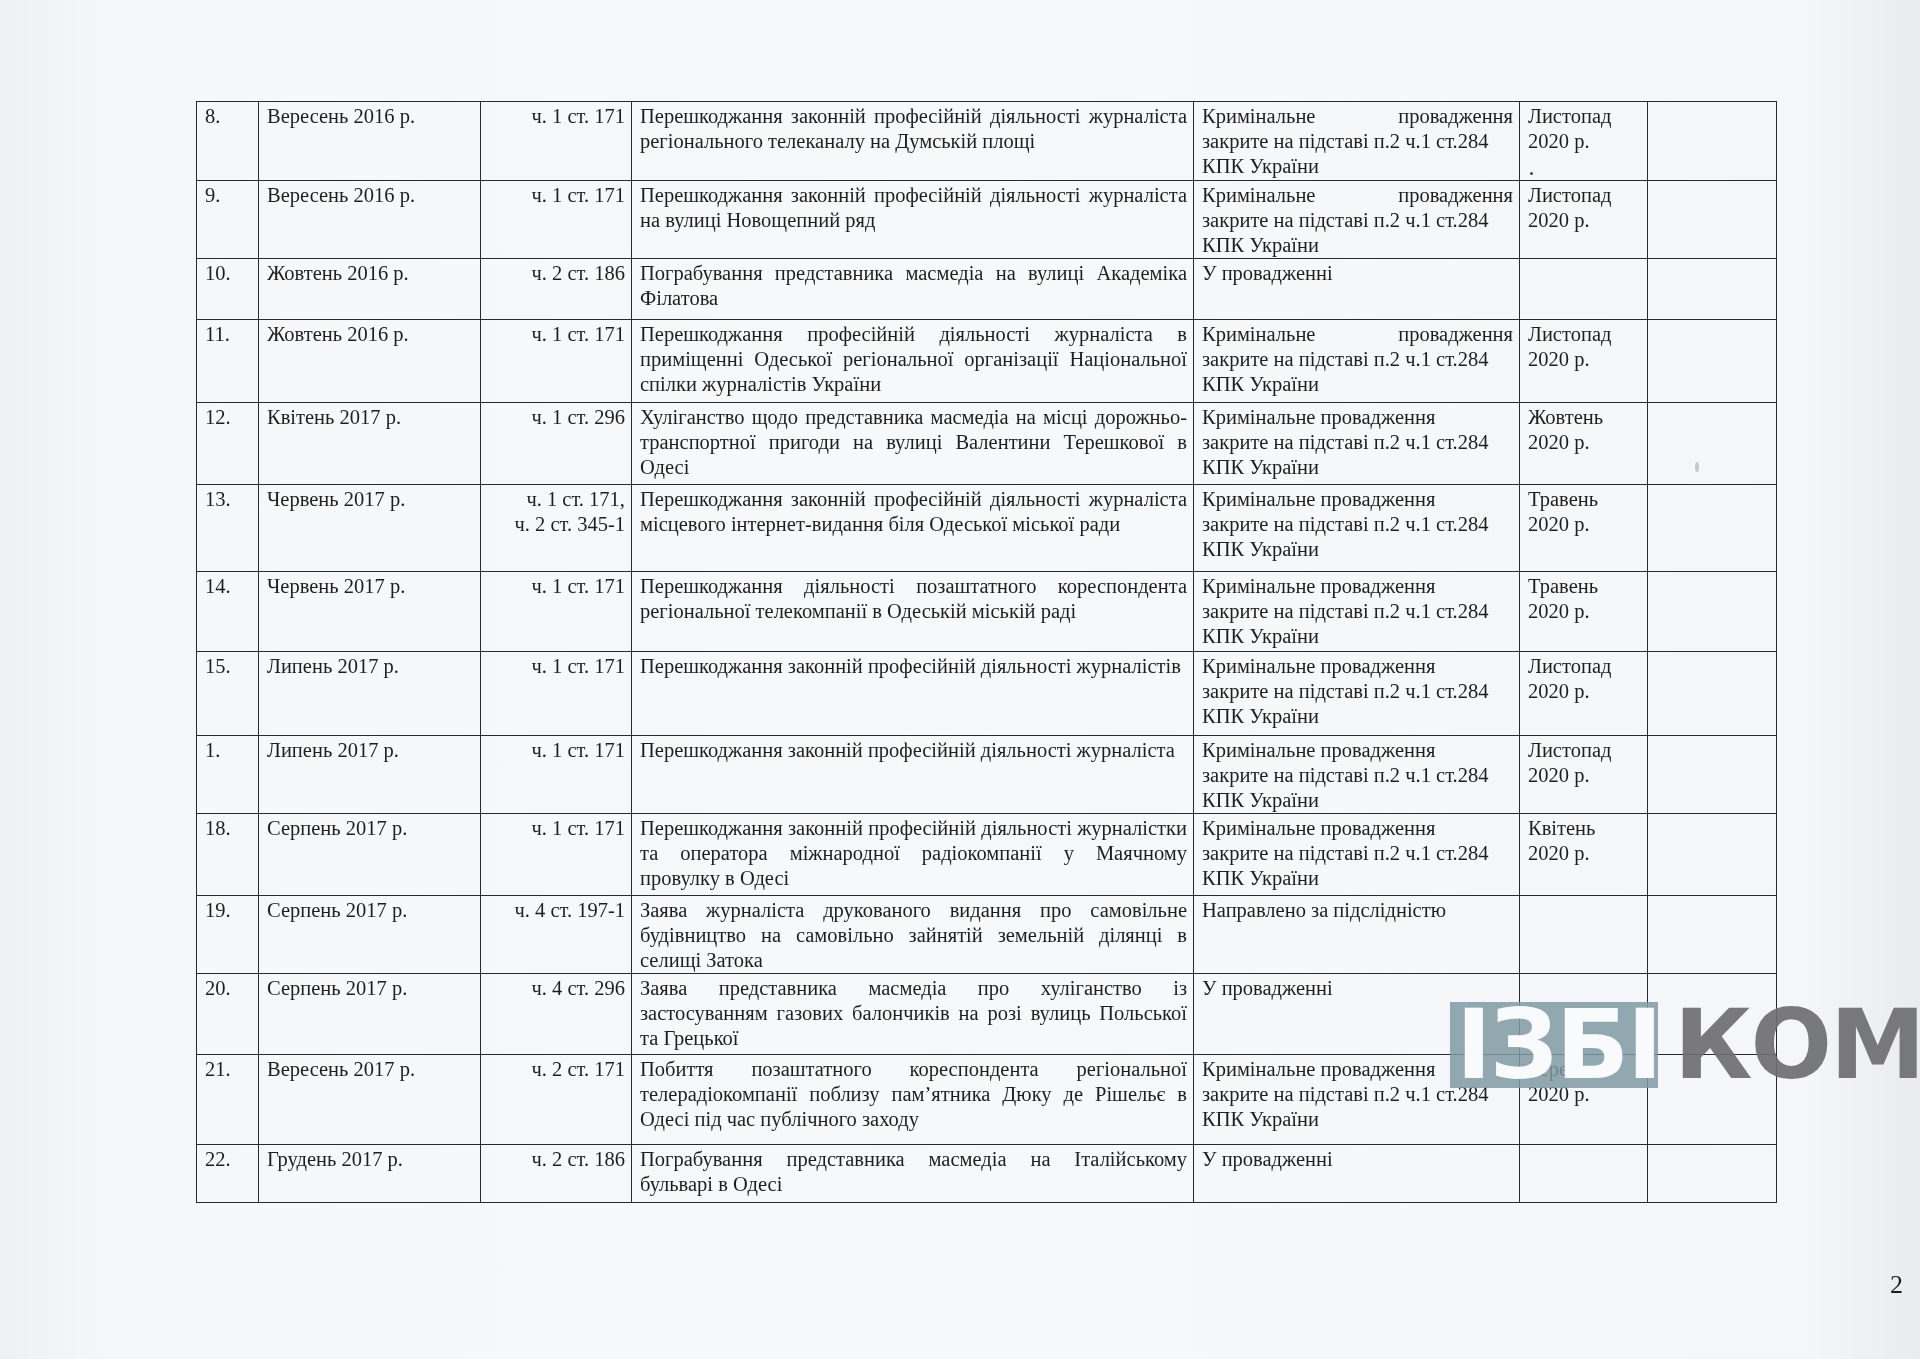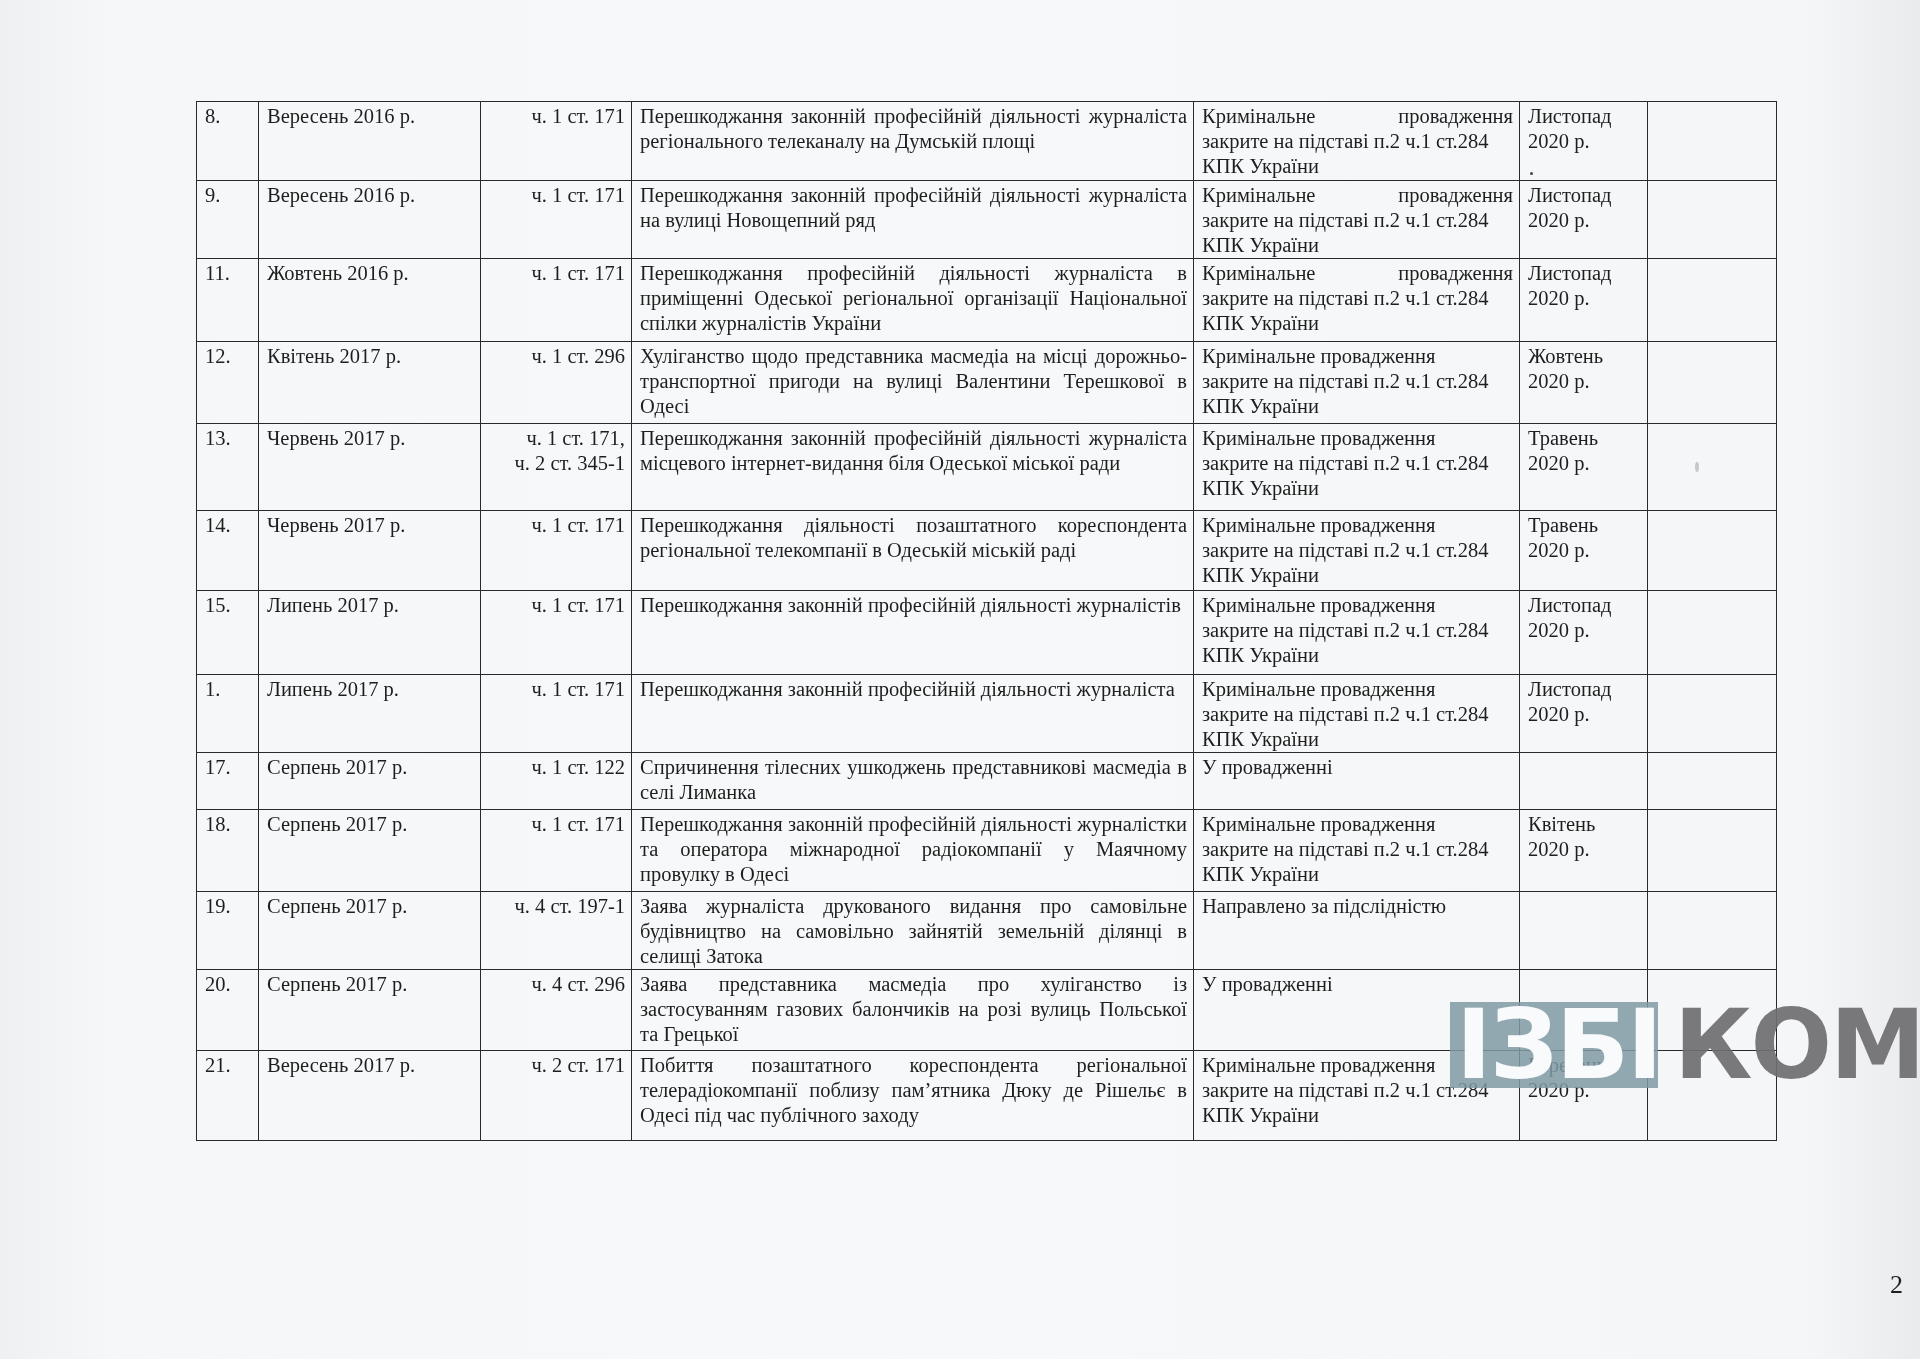--- a/index.html
+++ b/index.html
@@ -103,20 +103,33 @@
             <span class="status-line justify">Кримінальне провадження</span>
             <span class="status-line">закрите на підставі п.2 ч.1 ст.284</span>
             <span class="status-line">КПК України</span>
           </td>
           <td class="closed">
             <span class="status-line">Листопад</span>
             <span class="status-line">2020 р.</span>
           </td>
           <td class="note"></td>
         </tr>
+        <tr style="height: 61px;">
+          <td class="num">10.</td>
+          <td class="date">Жовтень 2016 р.</td>
+          <td class="article">
+            <span class="status-line">ч. 2 ст. 186</span>
+          </td>
+          <td class="desc">Пограбування представника масмедіа на вулиці Академіка Філатова</td>
+          <td class="status">
+            <span class="status-line">У провадженні</span>
+          </td>
+          <td class="closed"></td>
+          <td class="note"></td>
+        </tr>
         <tr style="height: 83px;">
           <td class="num">11.</td>
           <td class="date">Жовтень 2016 р.</td>
           <td class="article">
             <span class="status-line">ч. 1 ст. 171</span>
           </td>
           <td class="desc">Перешкоджання професійній діяльності журналіста в приміщенні Одеської регіональної організації Національної спілки журналістів України</td>
           <td class="status">
             <span class="status-line justify">Кримінальне провадження</span>
             <span class="status-line">закрите на підставі п.2 ч.1 ст.284</span>
@@ -212,33 +225,20 @@
             <span class="status-line">Кримінальне провадження</span>
             <span class="status-line">закрите на підставі п.2 ч.1 ст.284</span>
             <span class="status-line">КПК України</span>
           </td>
           <td class="closed">
             <span class="status-line">Листопад</span>
             <span class="status-line">2020 р.</span>
           </td>
           <td class="note"></td>
         </tr>
-        <tr style="height: 57px;">
-          <td class="num">17.</td>
-          <td class="date">Серпень 2017 р.</td>
-          <td class="article">
-            <span class="status-line">ч. 1 ст. 122</span>
-          </td>
-          <td class="desc">Спричинення тілесних ушкоджень представникові масмедіа в селі Лиманка</td>
-          <td class="status">
-            <span class="status-line">У провадженні</span>
-          </td>
-          <td class="closed"></td>
-          <td class="note"></td>
-        </tr>
         <tr style="height: 82px;">
           <td class="num">18.</td>
           <td class="date">Серпень 2017 р.</td>
           <td class="article">
             <span class="status-line">ч. 1 ст. 171</span>
           </td>
           <td class="desc">Перешкоджання законній професійній діяльності журналістки та оператора міжнародної радіокомпанії у Маячному провулку в Одесі</td>
           <td class="status">
             <span class="status-line">Кримінальне провадження</span>
             <span class="status-line">закрите на підставі п.2 ч.1 ст.284</span>
@@ -285,20 +285,33 @@
           <td class="desc">Побиття позаштатного кореспондента регіональної телерадіокомпанії поблизу пам’ятника Дюку де Рішельє в Одесі під час публічного заходу</td>
           <td class="status">
             <span class="status-line">Кримінальне провадження</span>
             <span class="status-line">закрите на підставі п.2 ч.1 ст.284</span>
             <span class="status-line">КПК України</span>
           </td>
           <td class="closed">
             <span class="status-line">Березень</span>
             <span class="status-line">2020 р.</span>
           </td>
+          <td class="note"></td>
+        </tr>
+        <tr style="height: 58px;">
+          <td class="num">22.</td>
+          <td class="date">Грудень 2017 р.</td>
+          <td class="article">
+            <span class="status-line">ч. 2 ст. 186</span>
+          </td>
+          <td class="desc">Пограбування представника масмедіа на Італійському бульварі в Одесі</td>
+          <td class="status">
+            <span class="status-line">У провадженні</span>
+          </td>
+          <td class="closed"></td>
           <td class="note"></td>
         </tr>
       </tbody>
   </table>
 
   <div class="watermark">
     <div class="wm-box">ІЗБІР</div>
     <div class="wm-text">КОМ</div>
   </div>
 

